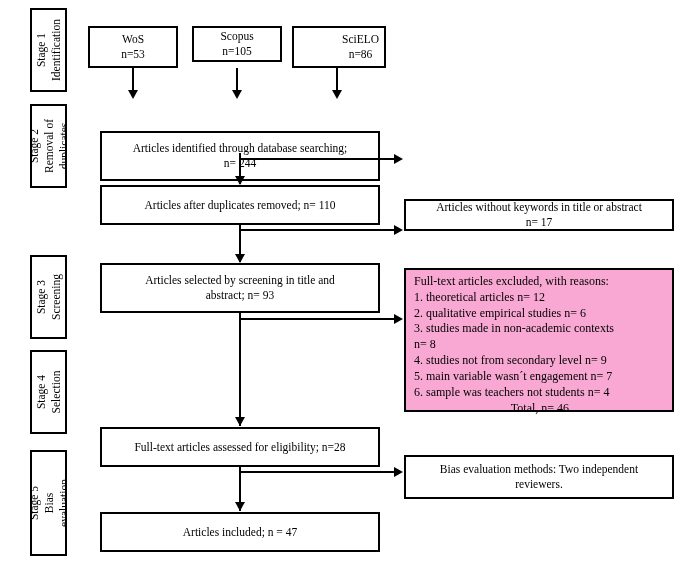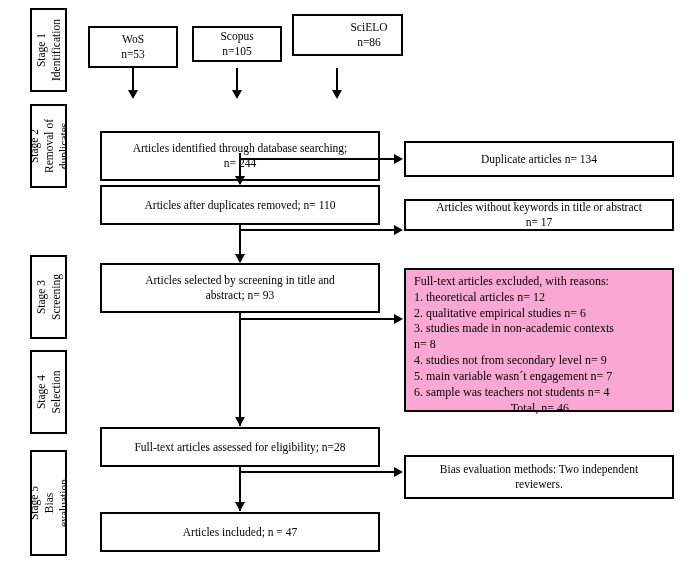--- a/index.html
+++ b/index.html
@@ -152,21 +152,21 @@
     </span>
   </div>
 
   <div class="box" style="left:192px; top:26px; width:90px; height:36px;">
     <span class="box-lines">
       <span>Scopus</span>
       <span>n=105</span>
     </span>
   </div>
 
-  <div class="box" style="left:292px; top:14px; width:111px; height:42px;padding-left:48px;">
+  <div class="box" style="left:292px; top:26px; width:94px; height:42px;padding-left:48px;">
     <span class="box-lines">
       <span>SciELO</span>
       <span>n=86</span>
     </span>
   </div>
 
   <div class="vline" style="left:132px; top:68px; height:24px;"></div>
   <div class="arrow-down" style="left:128px; top:90px;"></div>
 
   <div class="vline" style="left:236px; top:68px; height:24px;"></div>
@@ -200,25 +200,20 @@
       <span>Full-text articles assessed for eligibility;  n=28</span>
     </span>
   </div>
 
   <div class="box" style="left:100px; top:512px; width:280px; height:40px;">
     <span class="box-lines">
       <span>Articles  included; n = 47</span>
     </span>
   </div>
 
-  <div class="box" style="left:404px; top:141px; width:270px; height:36px;">
-    <span class="box-lines">
-      <span>Duplicate articles n= 134</span>
-    </span>
-  </div>
 
   <div class="box" style="left:404px; top:199px; width:270px; height:32px;">
     <span class="box-lines">
       <span>Articles  without keywords in title or abstract</span>
       <span>n= 17</span>
     </span>
   </div>
 
   <div class="box" style="left:404px; top:455px; width:270px; height:44px;">
     <span class="box-lines">

